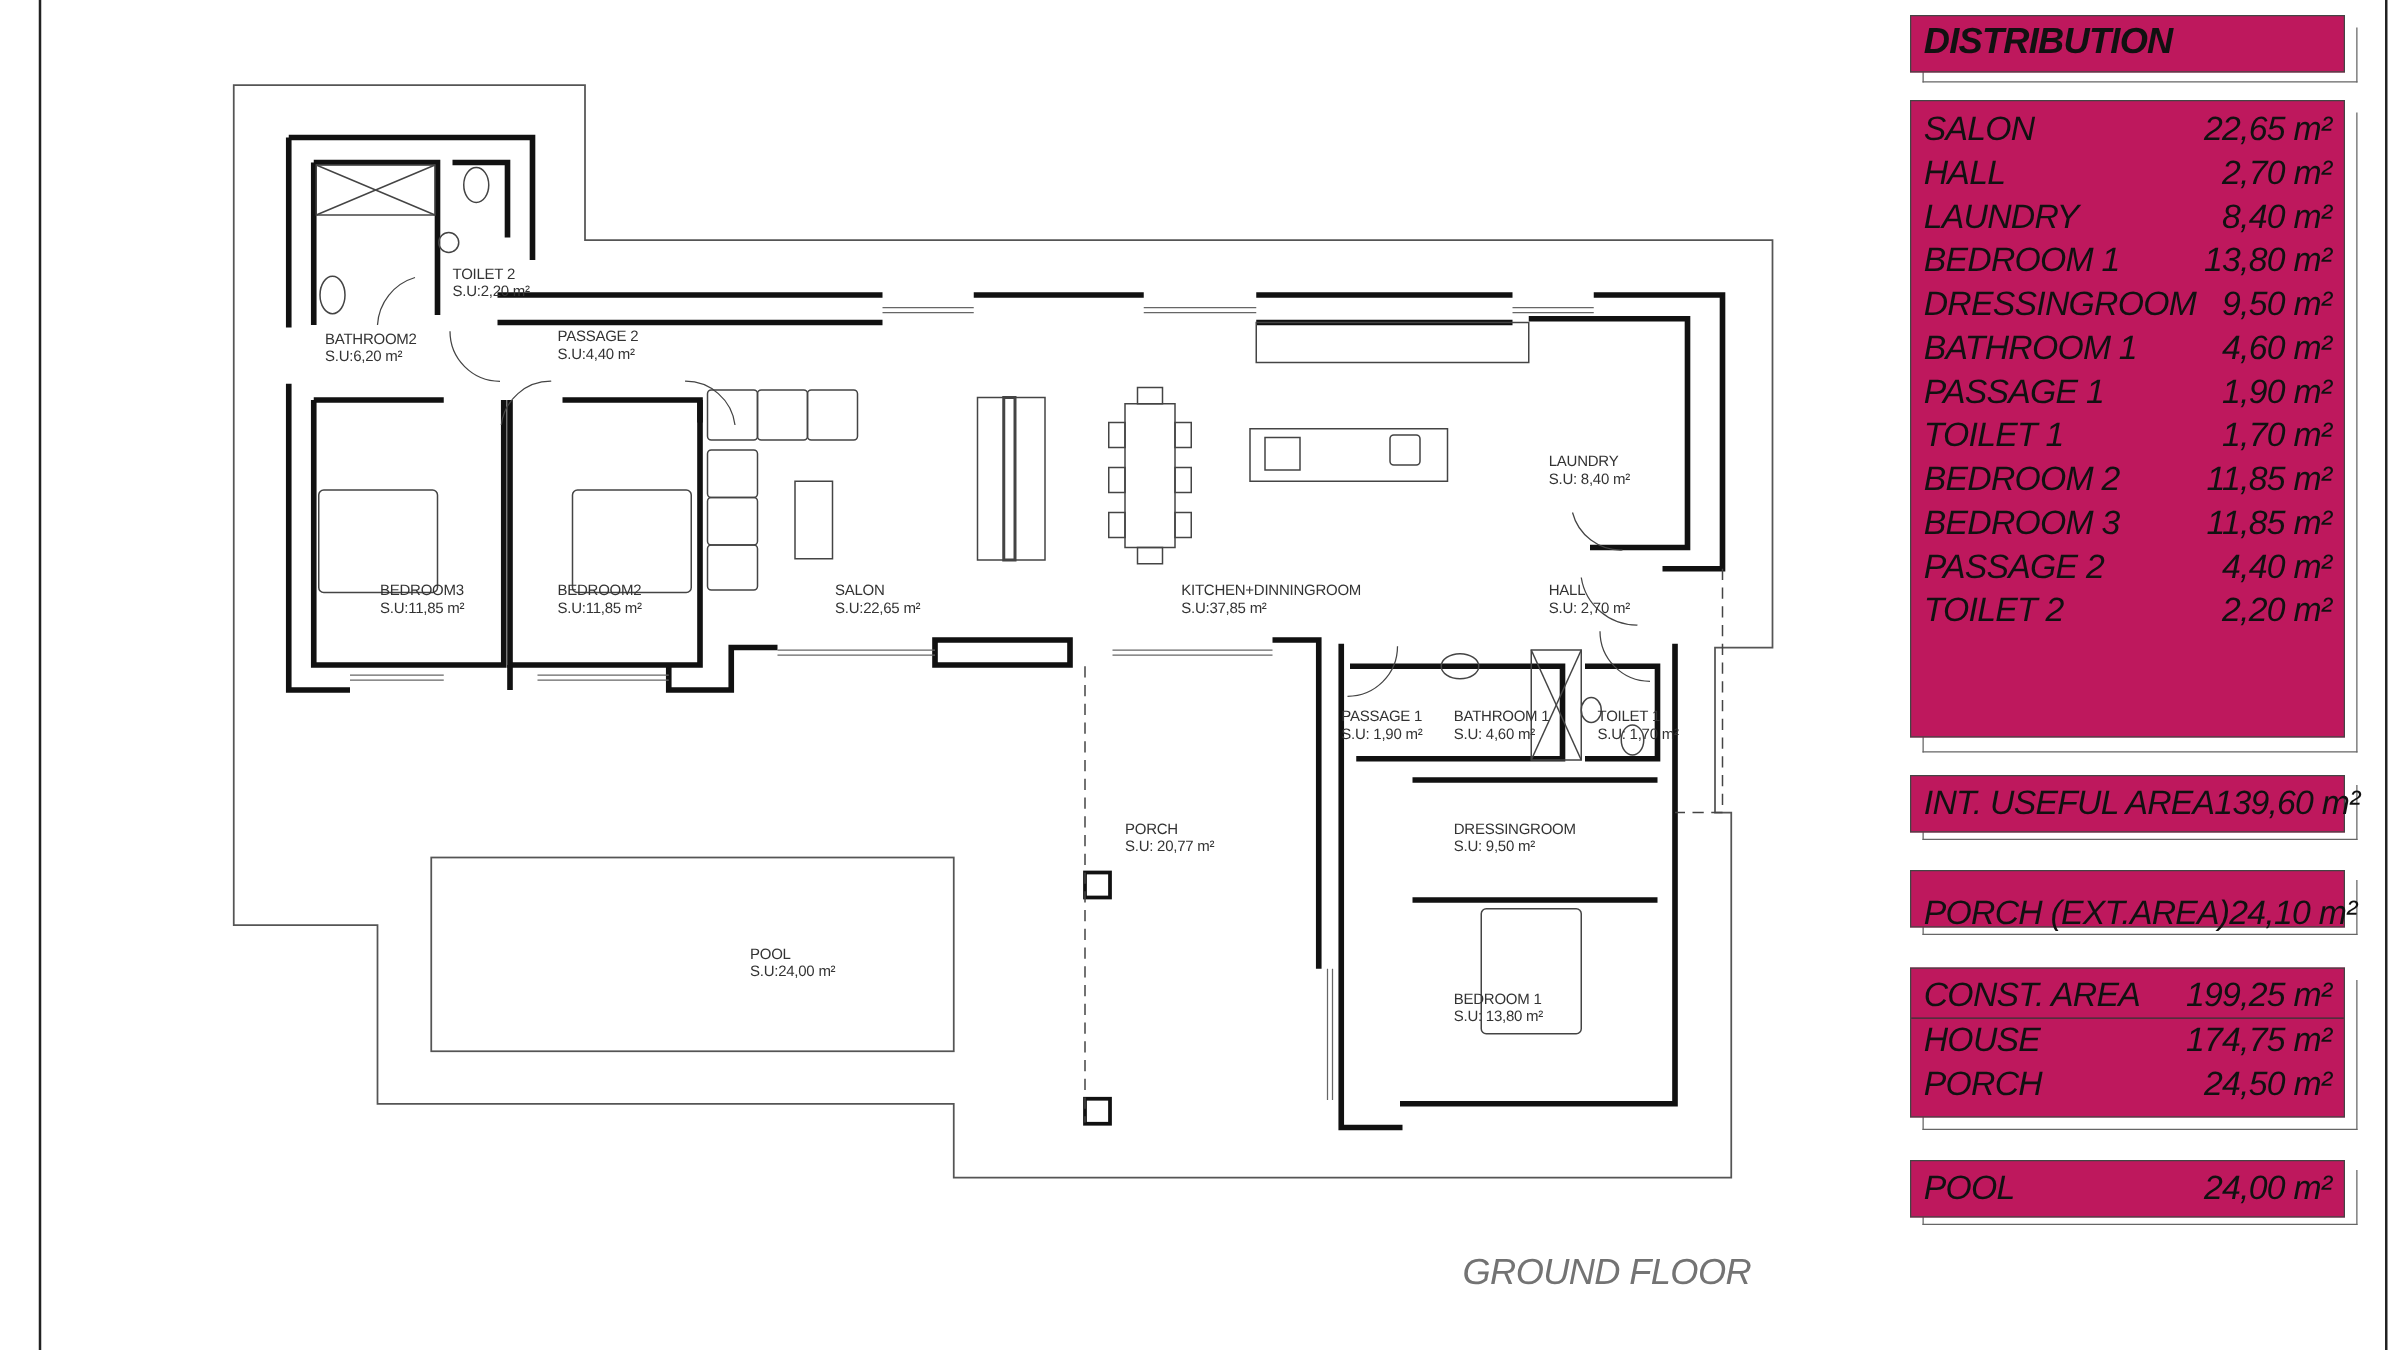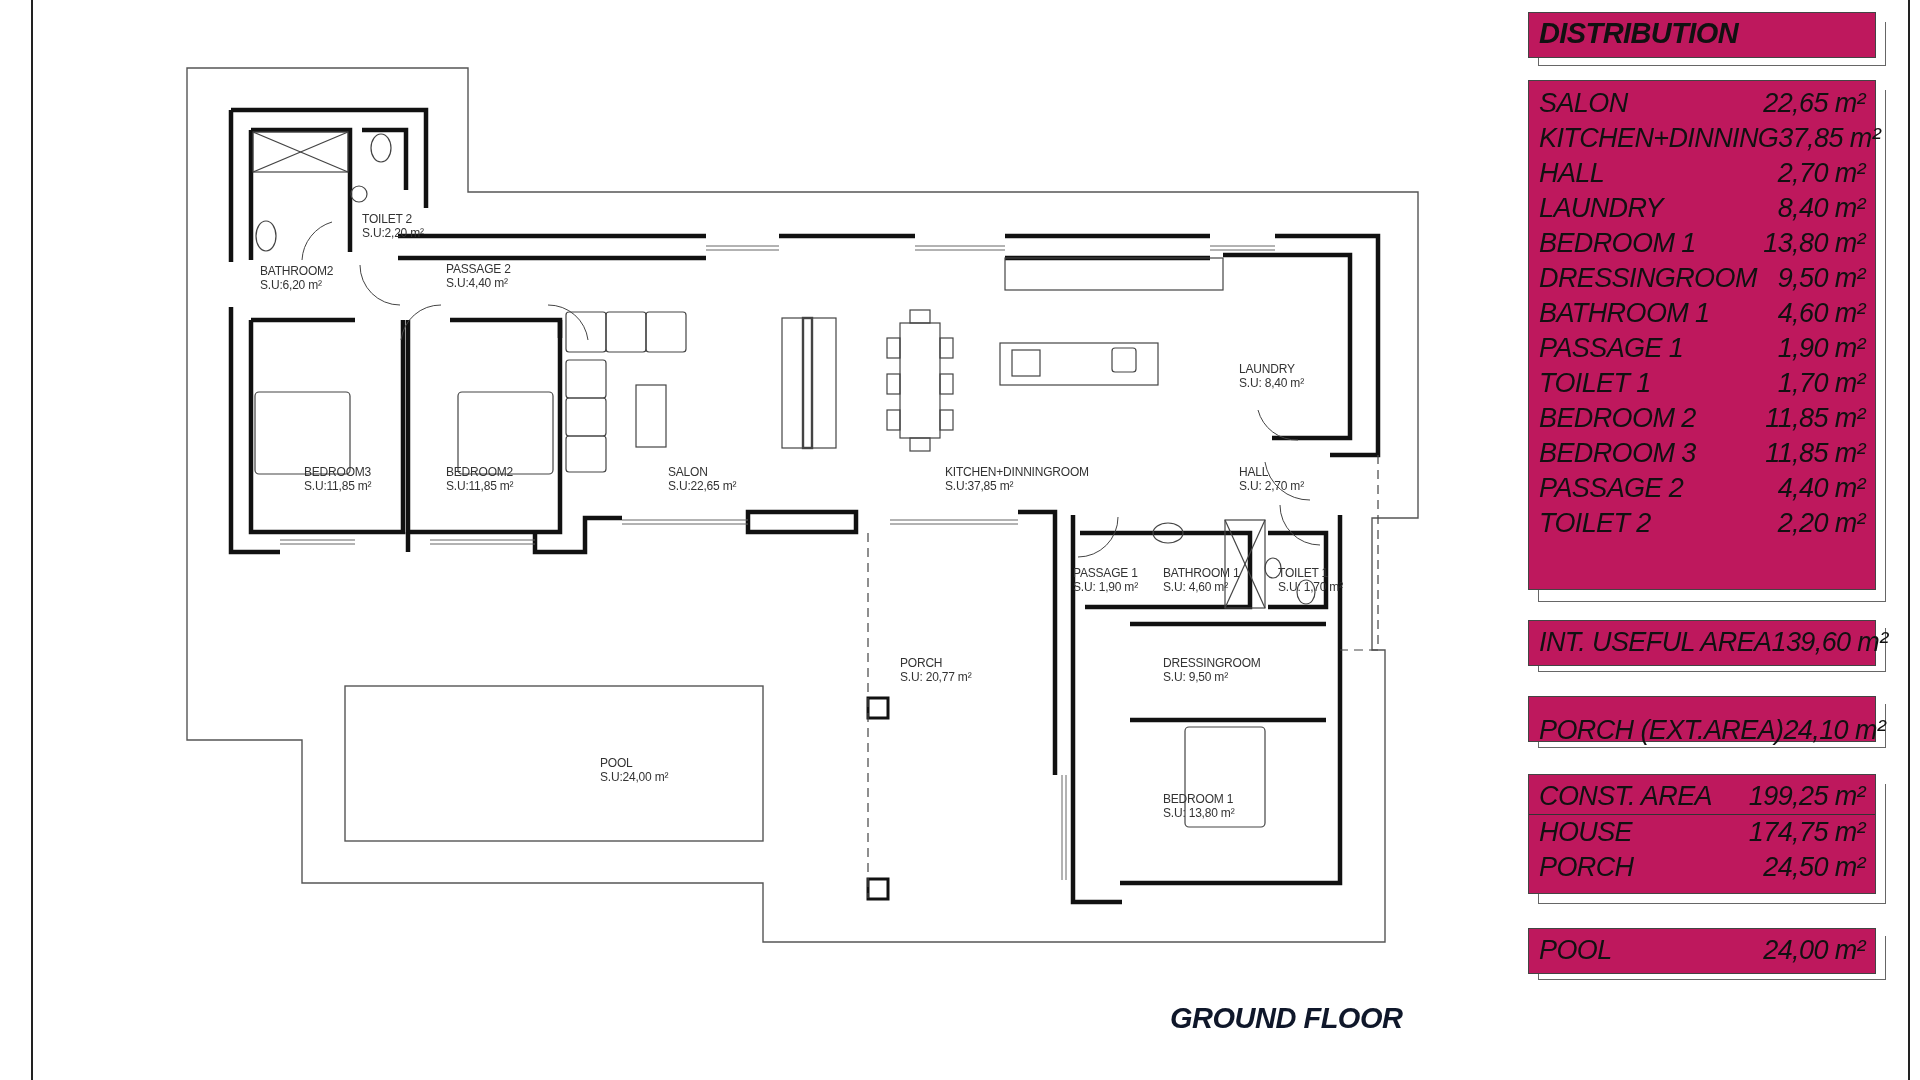--- a/index.html
+++ b/index.html
@@ -1,20 +1,20 @@
 <!DOCTYPE html>
 <html><head>
 <meta charset="utf-8">
 <style>
   html,body{margin:0;padding:0;background:#fff;}
   body{width:1920px;height:1080px;position:relative;overflow:hidden;font-family:"Liberation Sans",sans-serif;color:#111;}
   .frame-line{position:absolute;background:#222;}
   .plan{position:absolute;left:0;top:0;width:1920px;height:1080px;}
   .room-label{position:absolute;font-family:"Liberation Sans",sans-serif;font-size:12px;line-height:14px;color:#333;letter-spacing:-0.2px;white-space:nowrap;}
-  .title{position:absolute;left:1170px;top:1002px;font-size:29px;font-weight:bold;font-style:italic;letter-spacing:-0.5px;color:#0f172a;}
+  .title{position:absolute;left:1170px;top:1002px;font-size:29px;font-weight:normal;font-style:italic;letter-spacing:-0.5px;color:#737373;}
   .box{position:absolute;border:1.5px solid #444;background:#be185d;box-sizing:border-box;}
   .box-shadow{position:absolute;border:1.5px solid #666;border-top:none;border-left:1.5px solid #666;box-sizing:border-box;}
   .tbl-row{display:flex;justify-content:space-between;align-items:center;font-style:italic;font-size:27px;letter-spacing:-0.6px;padding:0 10px 0 10px;height:35px;white-space:nowrap;}
   .tbl-row .val{text-align:right;}
   .heading{font-weight:bold;font-style:italic;font-size:29px;letter-spacing:-0.6px;padding:4px 10px;}
 </style>
 </head>
 <body>
 
 <div class="frame-line" style="left:31px;top:0;width:2px;height:1080px;"></div>
@@ -222,24 +222,20 @@
   <div class="heading">DISTRIBUTION</div>
 </div>
 
 <div class="box-shadow" style="left:1538px;top:90px;width:348px;height:512px;"></div>
 <div class="box" style="left:1528px;top:80px;width:348px;height:510px;padding-top:5px;" id="rows-box">
     <div class="tbl-row">
       <span>SALON</span>
       <span class="val">22,65 m²</span>
     </div>
     <div class="tbl-row">
-      <span>KITCHEN+DINNING</span>
-      <span class="val">37,85 m²</span>
-    </div>
-    <div class="tbl-row">
       <span>HALL</span>
       <span class="val">2,70 m²</span>
     </div>
     <div class="tbl-row">
       <span>LAUNDRY</span>
       <span class="val">8,40 m²</span>
     </div>
     <div class="tbl-row">
       <span>BEDROOM 1</span>
       <span class="val">13,80 m²</span>

